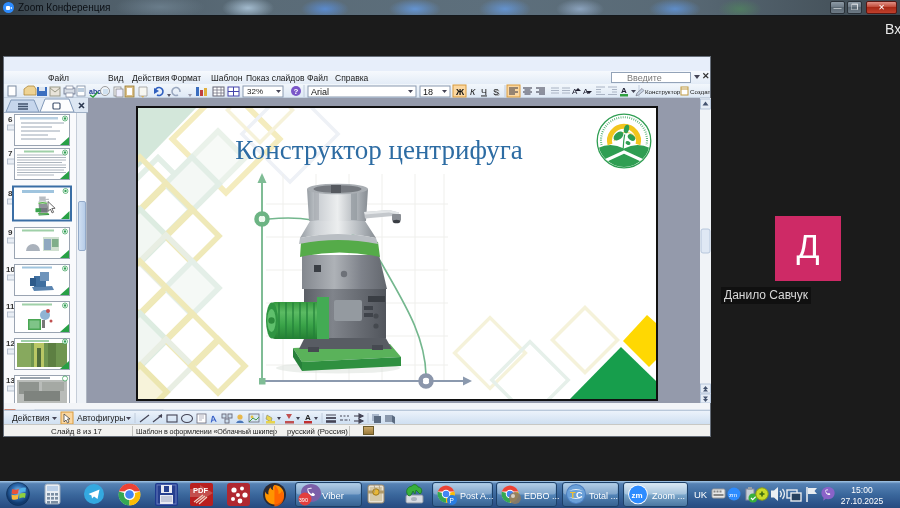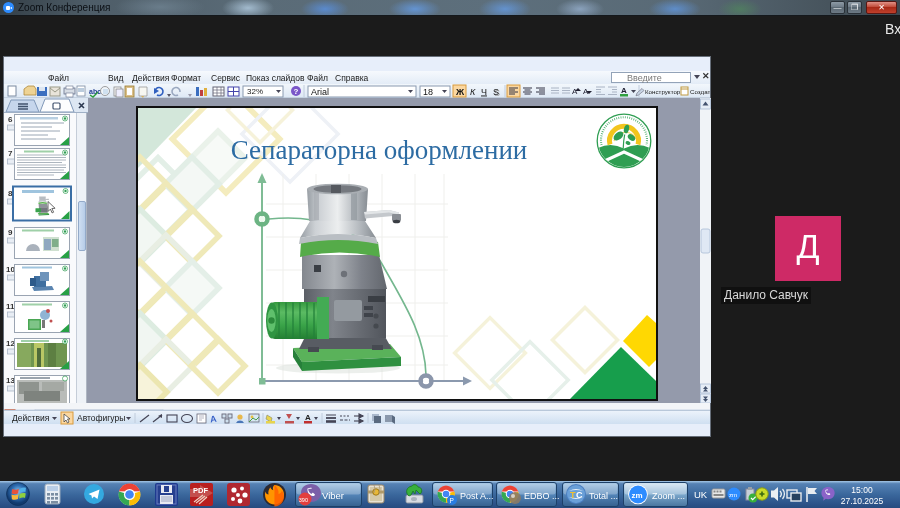--- a/index.html
+++ b/index.html
@@ -95,21 +95,21 @@
   </div>
   <div id="vhod" class="abs">Вход</div>
 
   <div id="ppt" class="abs">
     <div id="pmenu" class="abs">
       <span style="left:44px;top:2px">Файл</span>
         <span style="left:69px;top:13px">Правка</span>
         <span style="left:104px;top:2px">Вид</span>
       <span style="left:128px;top:2px">Действия</span>
         <span style="left:167px;top:2px">Формат</span>
-        <span style="left:207px;top:2px">Сервис</span>
+        <span style="left:207px;top:2px">Шаблон</span>
       <span style="left:242px;top:2px">Показ слайдов</span>
         <span style="left:303px;top:2px">Файл</span>
         <span style="left:331px;top:2px">Справка</span>
       <div id="pquest" class="abs">Введите вопрос</div>
       <div class="abs" style="left:690px;top:4px;width:0;height:0;border-left:3px solid transparent;border-right:3px solid transparent;border-top:4px solid #445"></div>
       <div class="abs" style="left:698px;top:0px;font-size:9px;color:#333;font-weight:bold">✕</div>
     </div>
     <div id="ptool" class="abs"><svg width="706" height="14" viewBox="0 0 706 14" font-family="Liberation Sans">
  <defs>
   <linearGradient id="btn" x1="0" y1="0" x2="0" y2="1">
@@ -514,21 +514,21 @@
  </g>
 
  <circle cx="124" cy="111" r="5.5" fill="none" stroke="#6cb483" stroke-width="4.5"></circle>
  <circle cx="124" cy="111" r="3" fill="#eefaef"></circle>
  <circle cx="288" cy="273" r="5.5" fill="none" stroke="#8b96ab" stroke-width="4.5"></circle>
  <circle cx="288" cy="273" r="3" fill="#fff"></circle>
 
  <polygon points="509,207 485,233 511,259 518,252 518,215" fill="#ffd802"></polygon>
  <polygon points="483,239 432,291 518,291 518,273" fill="#179e4c"></polygon>
 </svg>
-<div id="stitle">Сепараторна оформлении</div>
+<div id="stitle">Конструктор центрифуга</div>
 <svg id="slogo" width="56" height="56" viewBox="0 0 56 56">
   <circle cx="28" cy="28" r="26.8" fill="#fff" stroke="#2f9e52" stroke-width="1.3"></circle>
   <path d="M 5.5 32 A 23 23 0 1 1 50.5 32" fill="none" stroke="#3aa45d" stroke-width="2.1" stroke-dasharray="0.8,1.4" opacity="0.9"></path>
   <path d="M 14 31.5 A 14.5 14.5 0 1 1 42 31.5" fill="none" stroke="#f3c51d" stroke-width="5"></path>
   <path d="M 18 28 A 12 12 0 0 1 40 25.5" fill="none" stroke="#f6d04a" stroke-width="1.3" opacity="0.8"></path>
   <defs>
               <clipPath id="logoclip">
                 <circle cx="28" cy="28" r="25.9"></circle>
               </clipPath>
             </defs>
@@ -611,20 +611,29 @@
             <polygon points="359,5 355,3 355,7" fill="#445"></polygon>
             <path d="M350 10 h9"></path>
             <polygon points="359,10 355,8 355,12" fill="#445"></polygon>
           </g>
  <line x1="364" y1="2" x2="364" y2="12" stroke="#c0ccdc"></line>
  <rect x="368" y="3" width="7" height="7" fill="#aab8cc"></rect>
           <rect x="370" y="5" width="7" height="7" fill="#5a6a80"></rect>
  <rect x="381" y="4" width="7" height="7" fill="#8a98ac"></rect>
           <path d="M388 4 l3 2 v7 l-3 -2 Z" fill="#5a6a80"></path>
 </svg></div>
+    <div id="statusbar" class="abs">
+      <span style="position:absolute;left:47px;top:2px">Слайд 8 из 17</span>
+      <span style="position:absolute;left:132px;top:2px;font-size:7.2px;letter-spacing:-0.1px">Шаблон в оформлении «Облачный шкипер</span>
+      <span style="position:absolute;left:283px;top:2px">русский (Россия)</span>
+      <span style="position:absolute;left:359px;top:1px;width:11px;height:9px;background:linear-gradient(#caa96a,#9a7a3a);border:1px solid #6a5a2a"></span>
+      <span style="position:absolute;left:128px;top:1px;width:1px;height:10px;background:#c0c0bc"></span>
+      <span style="position:absolute;left:270px;top:1px;width:1px;height:10px;background:#c0c0bc"></span>
+      <span style="position:absolute;left:345px;top:1px;width:1px;height:10px;background:#c0c0bc"></span>
+    </div>
   </div>
 
   <div id="avatar" class="abs">
       <span>Д</span>
     </div>
   <div id="pname" class="abs">Данило Савчук</div>
 
   <div id="taskbar" class="abs"><svg width="900" height="27" viewBox="0 0 900 27" font-family="Liberation Sans">
  <defs>
   <radialGradient id="orb" cx="0.5" cy="0.4">

